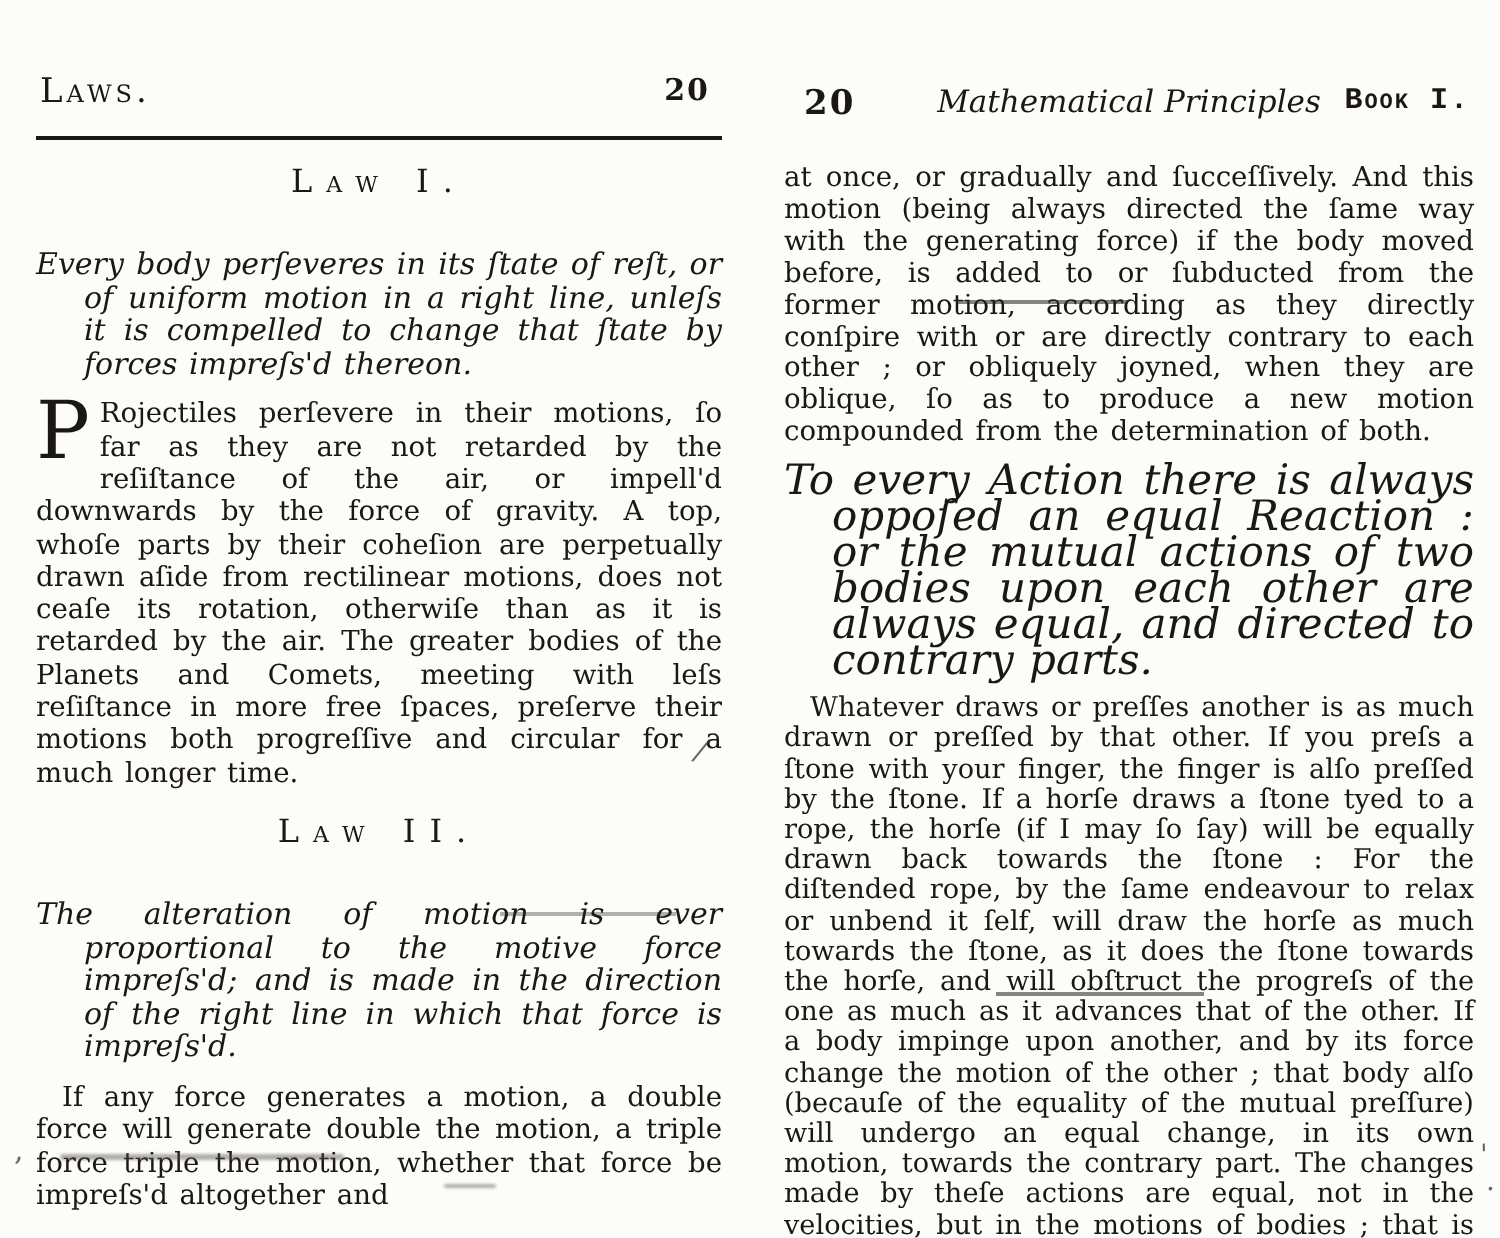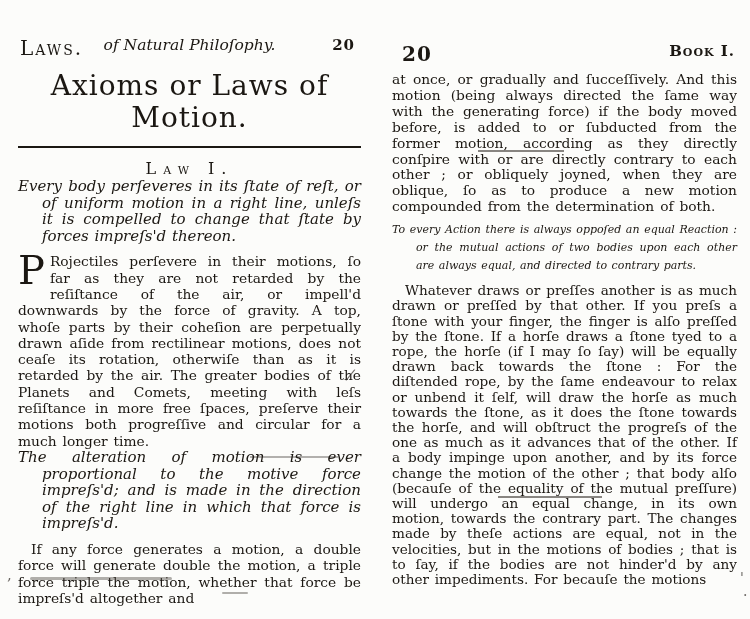--- a/index.html
+++ b/index.html
@@ -9,38 +9,38 @@
     font-family:"DejaVu Serif","Liberation Serif",serif;
     color:#1b1712;
     overflow:hidden;
     position:relative;
   }
   .page{position:absolute;box-sizing:border-box;}
   .page-left{left:18px;top:36px;width:343px;}
   .page-right{left:392px;top:42px;width:345px;}
 
   .running-header{position:relative;height:20px;font-size:15px;}
-  .running-header .rh-left{position:absolute;left:2px;top:0;font-variant:small-caps;letter-spacing:2px;font-size:20px;}
+  .running-header .rh-left{position:absolute;left:2px;top:0;font-variant:small-caps;letter-spacing:2px;font-size:17px;}
   .running-header .rh-center{display:block;text-align:center;font-style:italic;font-size:15.5px;}
   .running-header .rh-right{position:absolute;right:6px;top:0;letter-spacing:1px;font-weight:bold;font-size:15px;}
   .page-right .running-header .rh-left{font-variant:normal;letter-spacing:1px;font-weight:bold;left:10px;text-align:center;}
-  .page-right .running-header .rh-right{font-variant:small-caps;font-weight:bold;letter-spacing:1px;right:2px;}
+  .page-right .running-header .rh-right{font-variant:small-caps;font-weight:bold;letter-spacing:1px;right:2px;font-family:Liberation Mono, monospace;}
 
   .chapter-title{margin-top:14px;text-align:center;font-size:28px;line-height:32px;letter-spacing:1px;}
   .title-rule{margin-top:12px;border:0;border-top:2.5px solid #1b1712;width:100%;}
 
   .law-heading{
     text-align:center;
     font-variant:small-caps;
     font-size:16px;
     letter-spacing:7px;
     margin-top:11px;
   }
   .statement{
-    margin-top:0;
+    margin-top:24px;
     font-style:italic;
     font-size:15px;
     line-height:16.6px;
     padding-left:24px;
     text-indent:-24px;
     text-align:justify;
     word-spacing:1px;
   }
   .body-para{
     margin-top:9px;
@@ -50,66 +50,63 @@
     word-spacing:1.5px;
   }
   .indent-first{text-indent:13px;}
   .drop-cap{
     float:left;
     font-size:40px;
     line-height:31px;
     padding:2px 5px 0 0;
   }
 
-  .page-right .body-para.cont{margin-top:10px;line-height:15.9px;}
-  .page-right .statement{line-height:18px;font-size:11px;margin-top:6px;}
+  .page-right .body-para.cont{margin-top:20px;line-height:15.9px;}
+  .page-right .statement{line-height:18px;font-size:21px;margin-top:6px;}
   .page-right .body-para.long{margin-top:8px;font-size:13.6px;line-height:15.2px;}
 
   
   .artifact{position:absolute;color:#3a3530;opacity:.75;font-size:13px;}
   .smudge{position:absolute;background:#55504a;opacity:.45;filter:blur(.7px);border-radius:2px;}
   .underline-mark{position:absolute;background:#2a2520;opacity:.55;height:1.5px;filter:blur(.3px);}
 </style>
 </head>
 <body>
 
 <div class="page page-left">
 
   <div class="running-header">
     <span class="rh-left">Laws.</span>
-    <span class="rh-center">of Natural Philoſophy.</span>
     <span class="rh-right">20</span>
   </div>
 
-  <div class="chapter-title">
-    <span style="display:block">Axioms or Laws of</span>
-    <span style="display:block">Motion.</span>
-  </div>
 
   <hr class="title-rule">
 
   <div class="law-heading">Law I.</div>
 
   <div class="statement">Every body perſeveres in its ſtate of reſt, or of uniform motion in a right line, unleſs it is compelled to change that ſtate by forces impreſs'd thereon.</div>
 
   <div class="body-para">
     <span class="drop-cap">P</span><span>Rojectiles perſevere in their motions, ſo far as they are not retarded by the reſiſtance of the air, or impell'd downwards by the force of gravity. A top, whoſe parts by their coheſion are perpetually drawn aſide from rectilinear motions, does not ceaſe its rotation, otherwiſe than as it is retarded by the air. The greater bodies of the Planets and Comets, meeting with leſs reſiſtance in more free ſpaces, preſerve their motions both progreſſive and circular for a much longer time.</span>
   </div>
 
+  <div class="law-heading">Law II.</div>
 
   <div class="statement">The alteration of motion is ever proportional to the motive force impreſs'd; and is made in the direction of the right line in which that force is impreſs'd.</div>
 
   <div class="body-para indent-first">If any force generates a motion, a double force will generate double the motion, a triple force triple the motion, whether that force be impreſs'd altogether and</div>
 
 </div>
 
 <div class="page page-right">
 
   <div class="running-header">
     <span class="rh-left">20</span>
+    <span class="rh-center">Mathematical Principles</span>
     <span class="rh-right">Book I.</span>
   </div>
 
   <div class="body-para cont">at once, or gradually and ſucceſſively. And this motion (being always directed the ſame way with the generating force) if the body moved before, is added to or ſubducted from the former motion, according as they directly conſpire with or are directly contrary to each other ; or obliquely joyned, when they are oblique, ſo as to produce a new motion compounded from the determination of both.</div>
 
 
   <div class="statement">To every Action there is always oppoſed an equal Reaction : or the mutual actions of two bodies upon each other are always equal, and directed to contrary parts.</div>
 
   <div class="body-para long indent-first">Whatever draws or preſſes another is as much drawn or preſſed by that other. If you preſs a ſtone with your finger, the finger is alſo preſſed by the ſtone. If a horſe draws a ſtone tyed to a rope, the horſe (if I may ſo ſay) will be equally drawn back towards the ſtone : For the diſtended rope, by the ſame endeavour to relax or unbend it ſelf, will draw the horſe as much towards the ſtone, as it does the ſtone towards the horſe, and will obſtruct the progreſs of the one as much as it advances that of the other. If a body impinge upon another, and by its force change the motion of the other ; that body alſo (becauſe of the equality of the mutual preſſure) will undergo an equal change, in its own motion, towards the contrary part. The changes made by theſe actions are equal, not in the velocities, but in the motions of bodies ; that is to ſay, if the bodies are not hinder'd by any other impediments. For becauſe the motions</div>
 

